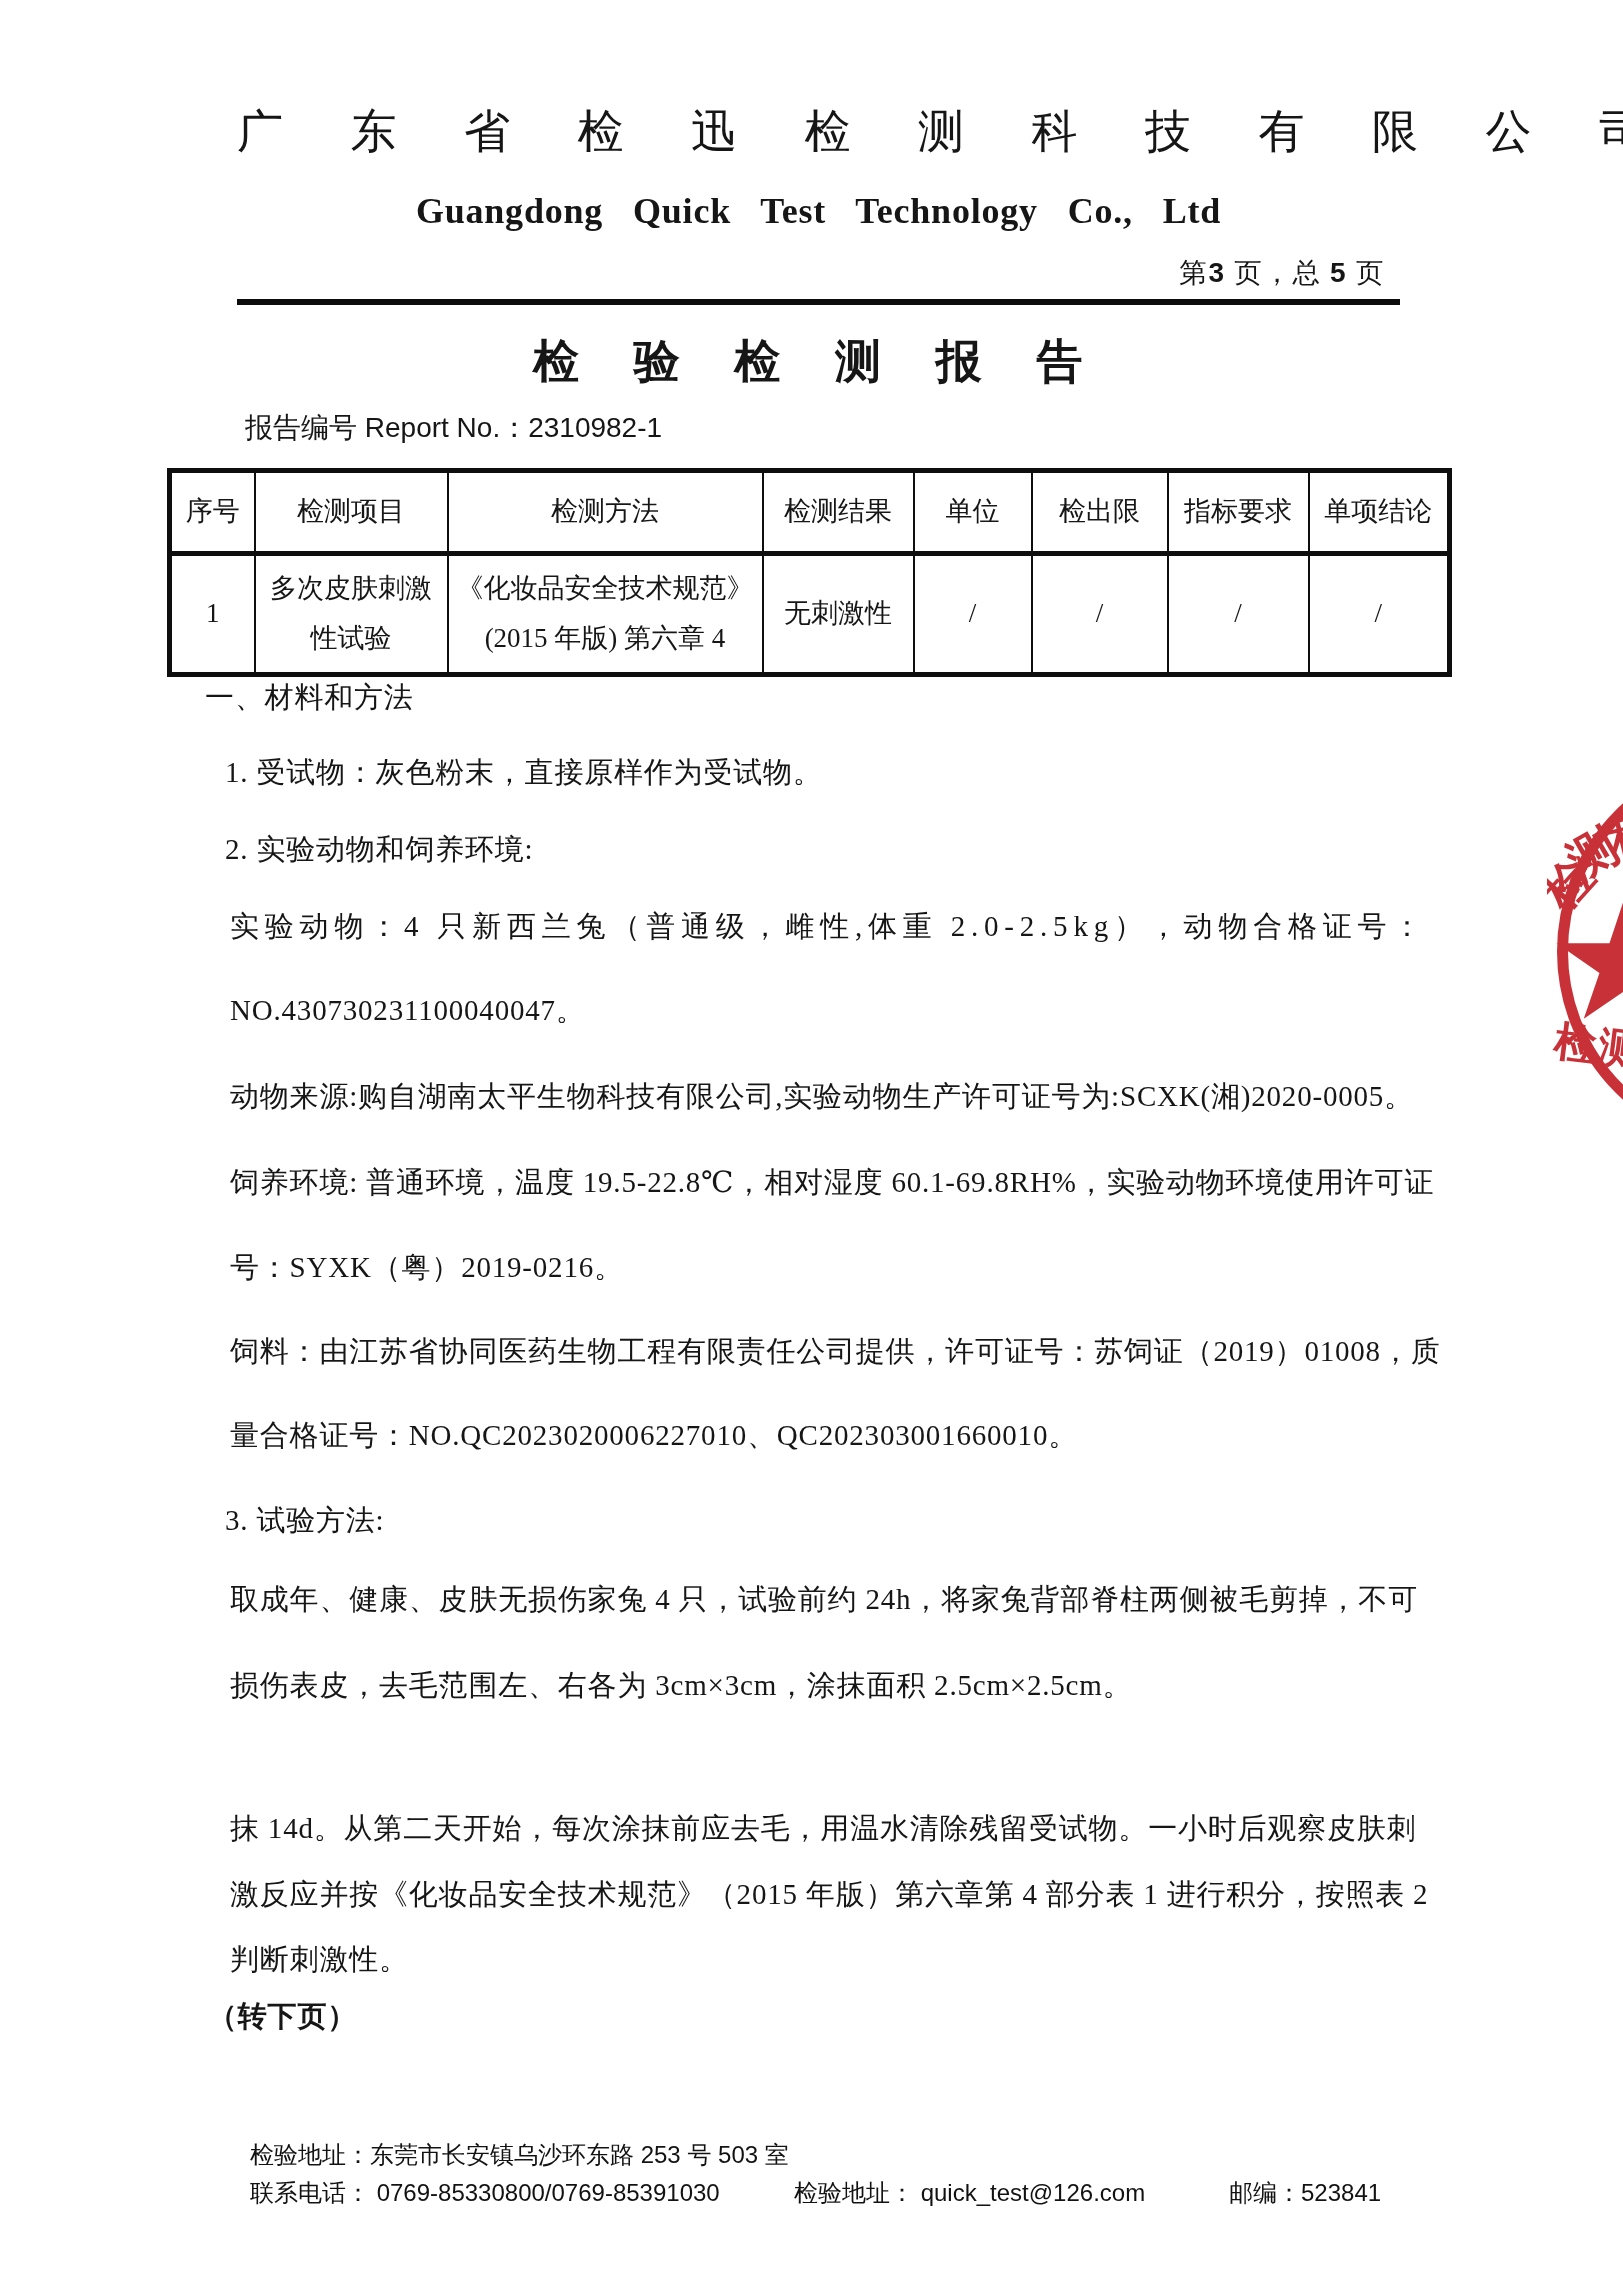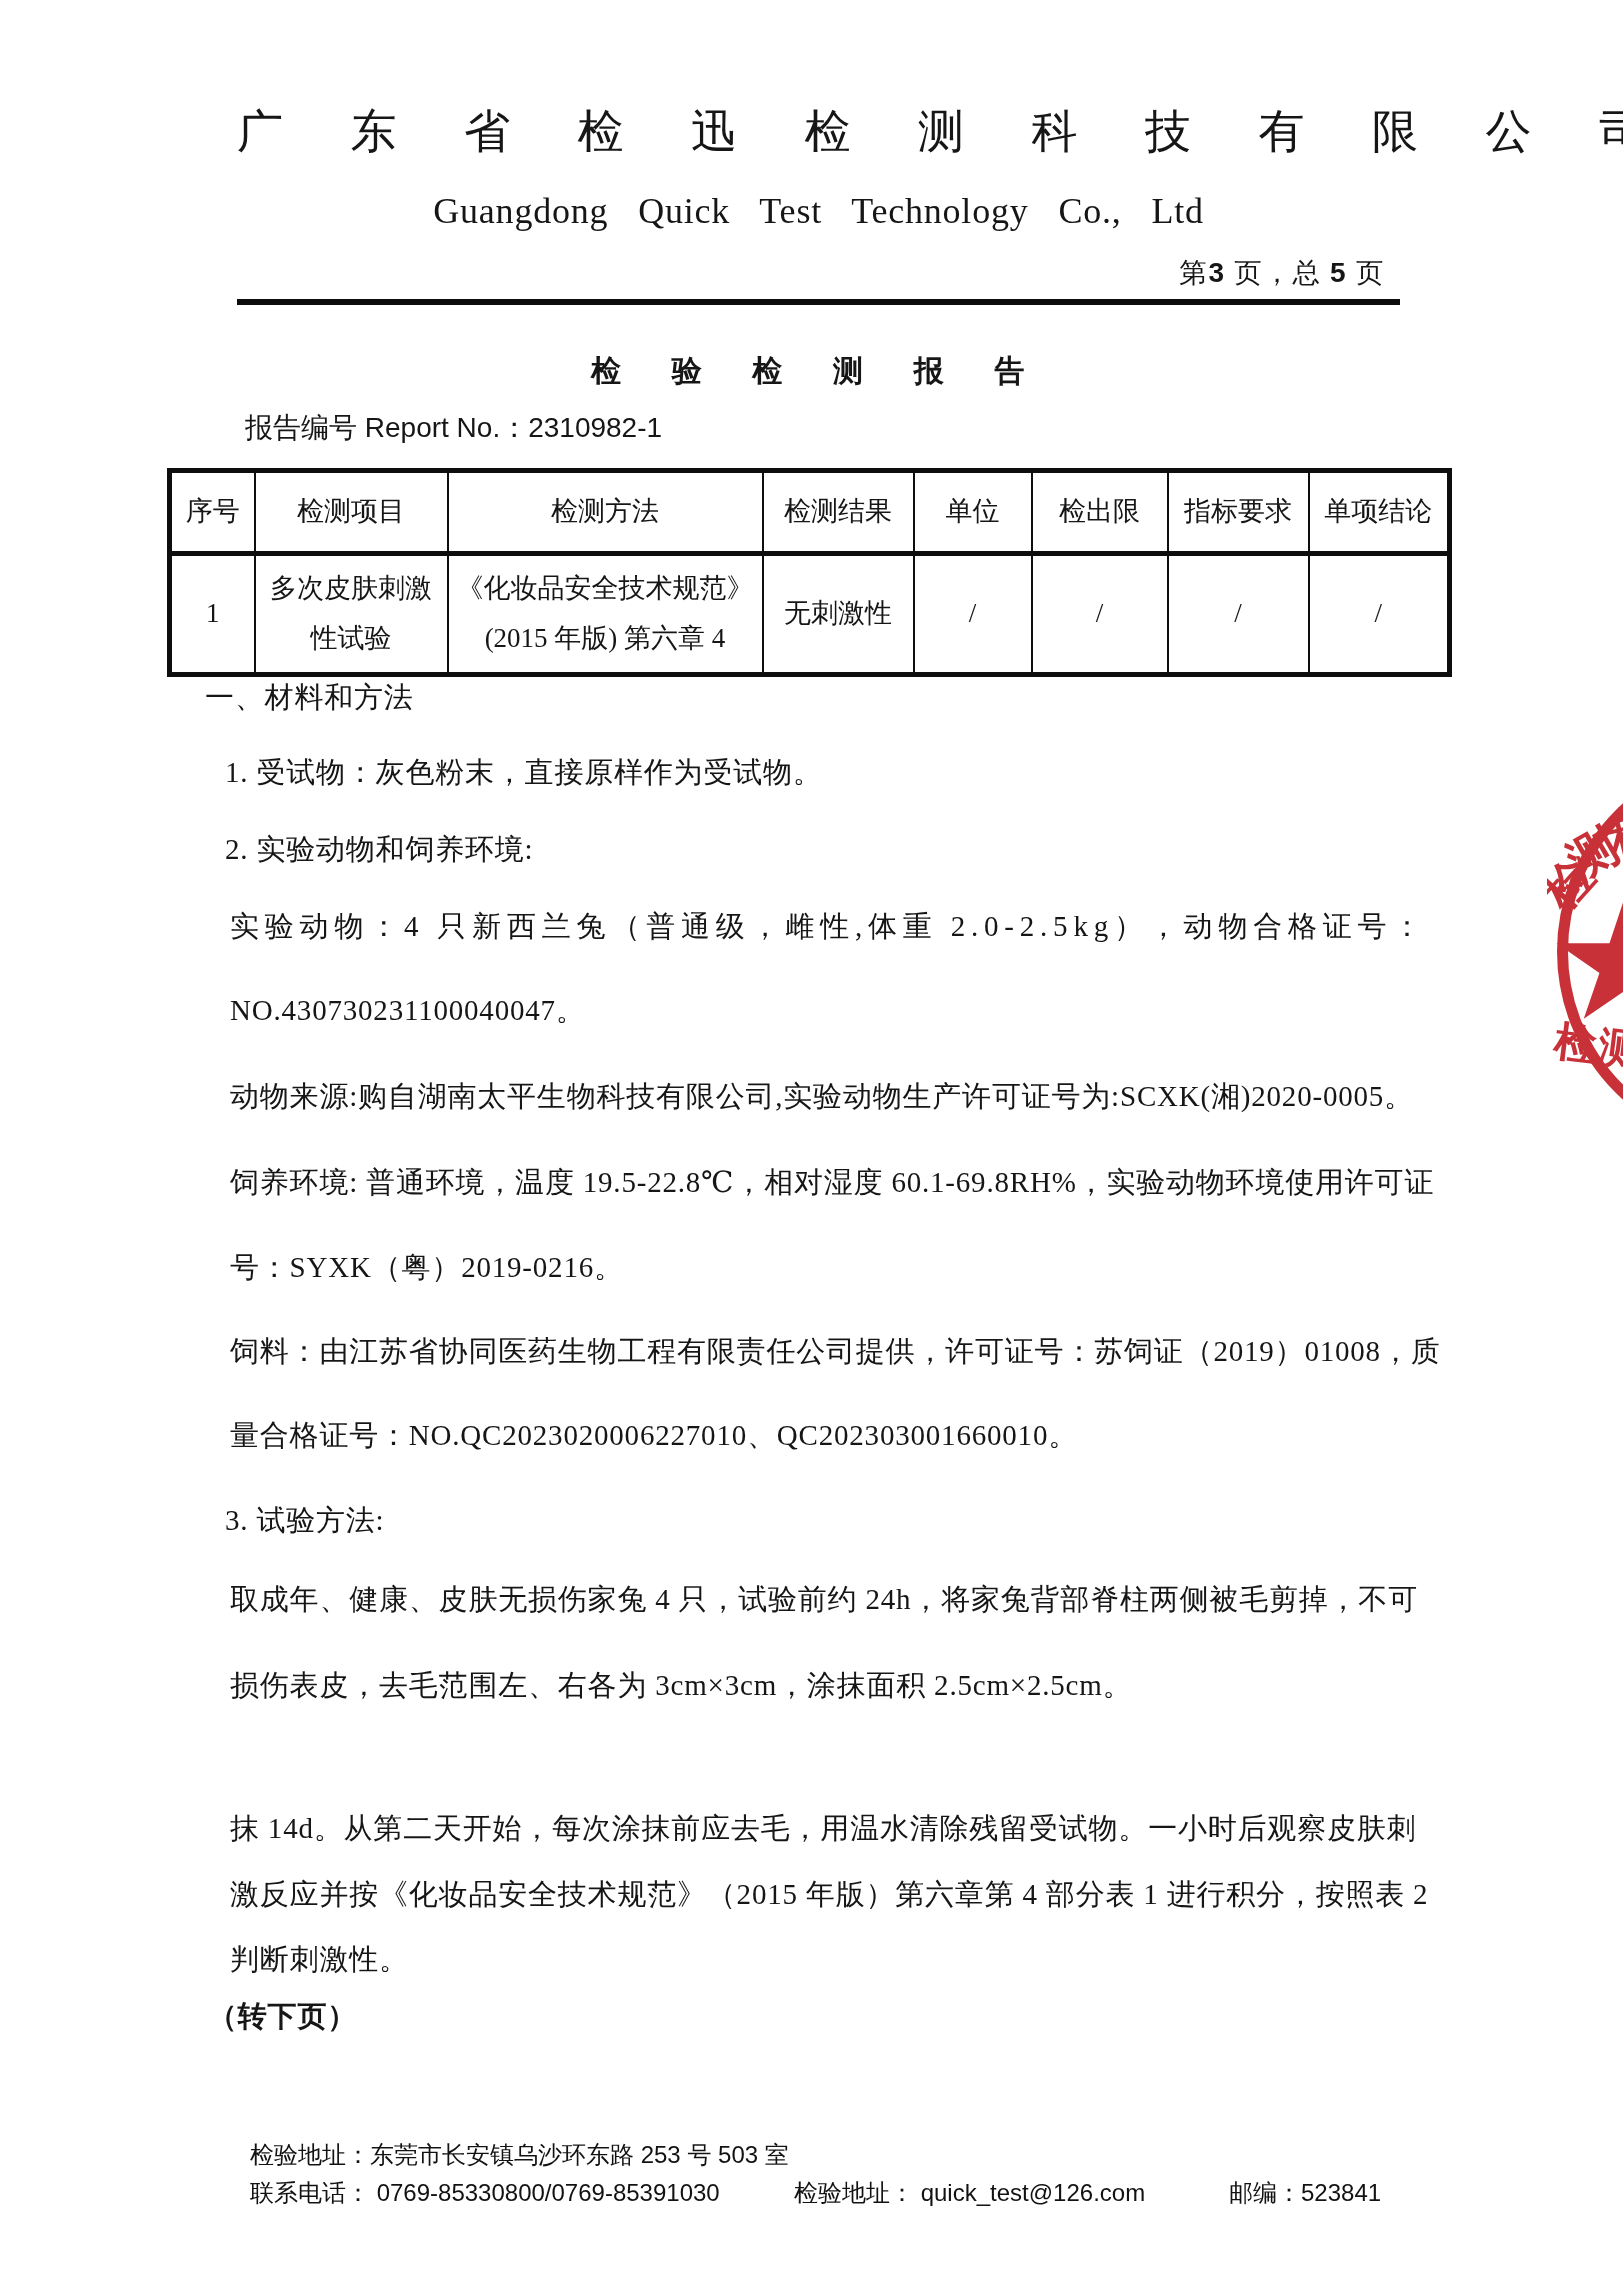--- a/index.html
+++ b/index.html
@@ -14,33 +14,33 @@
   .abs{position:absolute;white-space:nowrap;}
 
   
   .company-cn{
     left:237px;top:101px;width:1163px;
     text-align:center;font-size:46px;letter-spacing:28px;
     font-weight:500;
   }
   .company-en{
     left:237px;top:190px;width:1163px;
-    text-align:center;font-size:36px;word-spacing:20px;letter-spacing:0.8px;
+    text-align:center;font-size:36px;word-spacing:20px;letter-spacing:0.8px;font-weight:bold;
   }
   .page-info{
     left:736px;top:255px;width:649px;
     text-align:right;font-size:27.4px;letter-spacing:1.7px;
   }
   .page-info b{font-family:"Liberation Sans","DejaVu Sans",sans-serif;font-size:28px;}
   .rule{
     left:237px;top:299px;width:1163px;height:5.8px;background:#0c0c0c;
   }
   .doc-title{
-    left:237px;top:351px;width:1163px;
-    text-align:center;font-size:30px;font-weight:bold;letter-spacing:21.6px;
+    left:237px;top:331px;width:1163px;
+    text-align:center;font-size:46px;font-weight:bold;letter-spacing:21.6px;
   }
   .report-no{
     left:245px;top:409px;font-size:28px;
     font-family:"Liberation Sans","DejaVu Sans",sans-serif;
   }
 
   
   table.results{
     position:absolute;left:167px;top:468px;width:1280px;
     border-collapse:collapse;table-layout:fixed;

